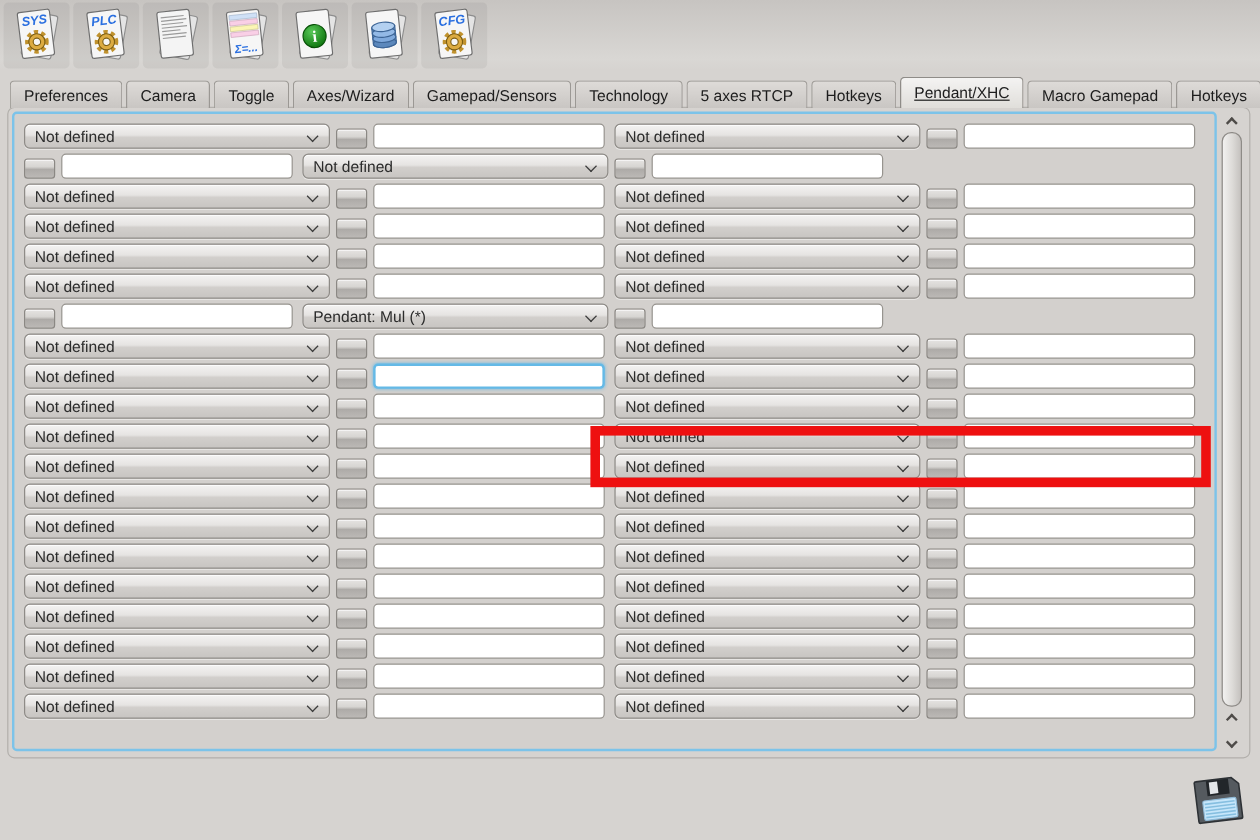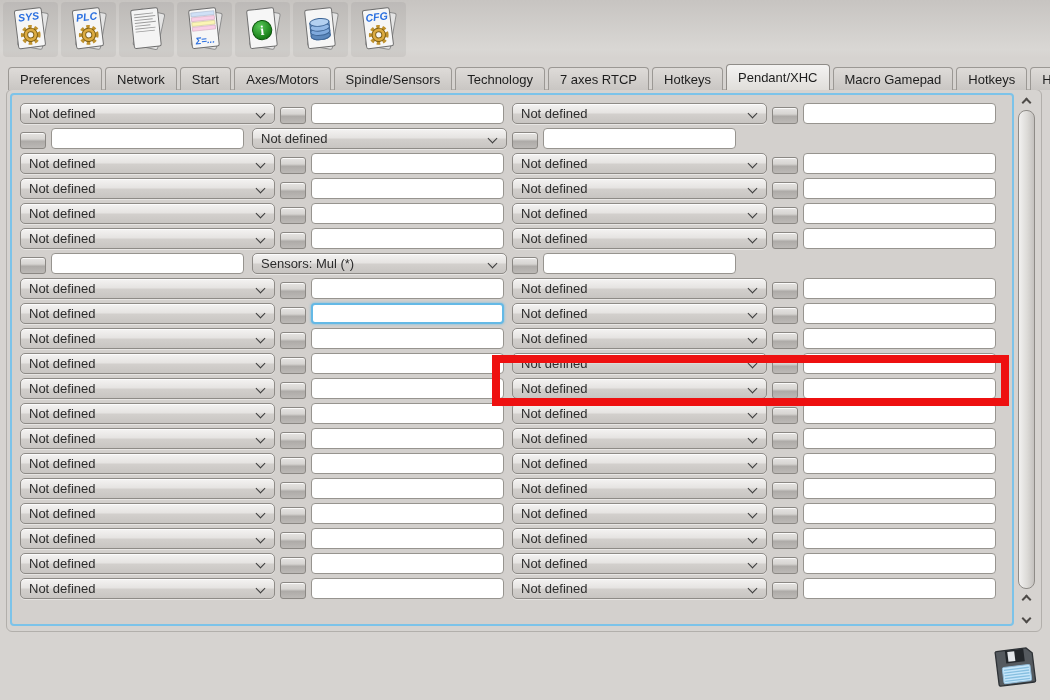--- a/index.html
+++ b/index.html
@@ -32,21 +32,21 @@
     display:flex; align-items:center;
     font-size:13px; color:#1d1d1d; white-space:nowrap;
     background:linear-gradient(180deg,#dedbd8,#c9c6c3);
     border:1px solid #9b9894; border-bottom:none;
     border-radius:4px 4px 0 0; cursor:pointer;
   }
   .tab.active {
     height:26px;
     background:linear-gradient(180deg,#f4f3f2,#e0deda);
     border-color:#8f8c88;
-    position:relative; z-index:3;
+    position:relative; z-index:3;text-decoration:underline;
   }
   .tabspacer { flex:1; }
   
   .panel {
     position:absolute; left:6px; top:89px; width:1036px; height:543px;
     border:1px solid #b2afab; border-radius:6px; background:#d6d3d0; z-index:1;
   }
   .viewport {
     position:absolute; left:3px; top:3px; width:1004px; height:533px;
     border:2px solid #7cc3e9; border-radius:4px;
@@ -219,26 +219,26 @@
         <circle cx="25" cy="32" r="8" fill="none" stroke="#c0922e" stroke-width="4.5" stroke-dasharray="3.4 2.6"></circle>
         <circle cx="25" cy="32" r="7" fill="#dcab41" stroke="#7c5e13"></circle>
         <circle cx="25" cy="32" r="3.2" fill="#f6f6f6" stroke="#7c5e13"></circle>
       </g>
     </svg>
   </div>
 </div>
 
 <div class="tabbar">
   <div class="tab">Preferences</div>
-    <div class="tab">Network</div>
-    <div class="tab">Start</div>
-    <div class="tab">Axes/Motors</div>
-    <div class="tab">Spindle/Sensors</div>
+    <div class="tab">Camera</div>
+    <div class="tab">Toggle</div>
+    <div class="tab">Axes/Wizard</div>
+    <div class="tab">Gamepad/Sensors</div>
     <div class="tab">Technology</div>
-    <div class="tab">7 axes RTCP</div>
+    <div class="tab">5 axes RTCP</div>
     <div class="tab">Hotkeys</div>
     <div class="tab active">Pendant/XHC</div>
     <div class="tab">Macro Gamepad</div>
     <div class="tab">Hotkeys</div>
     <div class="tab">Hardkeys</div>
     <div class="tabspacer"></div>
 
 </div>
 
 <div class="panel">
@@ -321,21 +321,21 @@
             <span class="clabel">Not defined</span>
             <span class="chev"></span>
           </div>
           <div class="led"></div>
           <input class="tinput" type="text" style="">
         </div>
         <div class="brow">
           <div class="led"></div>
           <input class="tinput" type="text" style="">
           <div class="combo">
-            <span class="clabel">Sensors: Mul (*)</span>
+            <span class="clabel">Pendant: Mul (*)</span>
             <span class="chev"></span>
           </div>
           <div class="led"></div>
           <input class="tinput" type="text" style="">
         </div>
         <div class="brow">
           <div class="combo">
             <span class="clabel">Not defined</span>
             <span class="chev"></span>
           </div>

